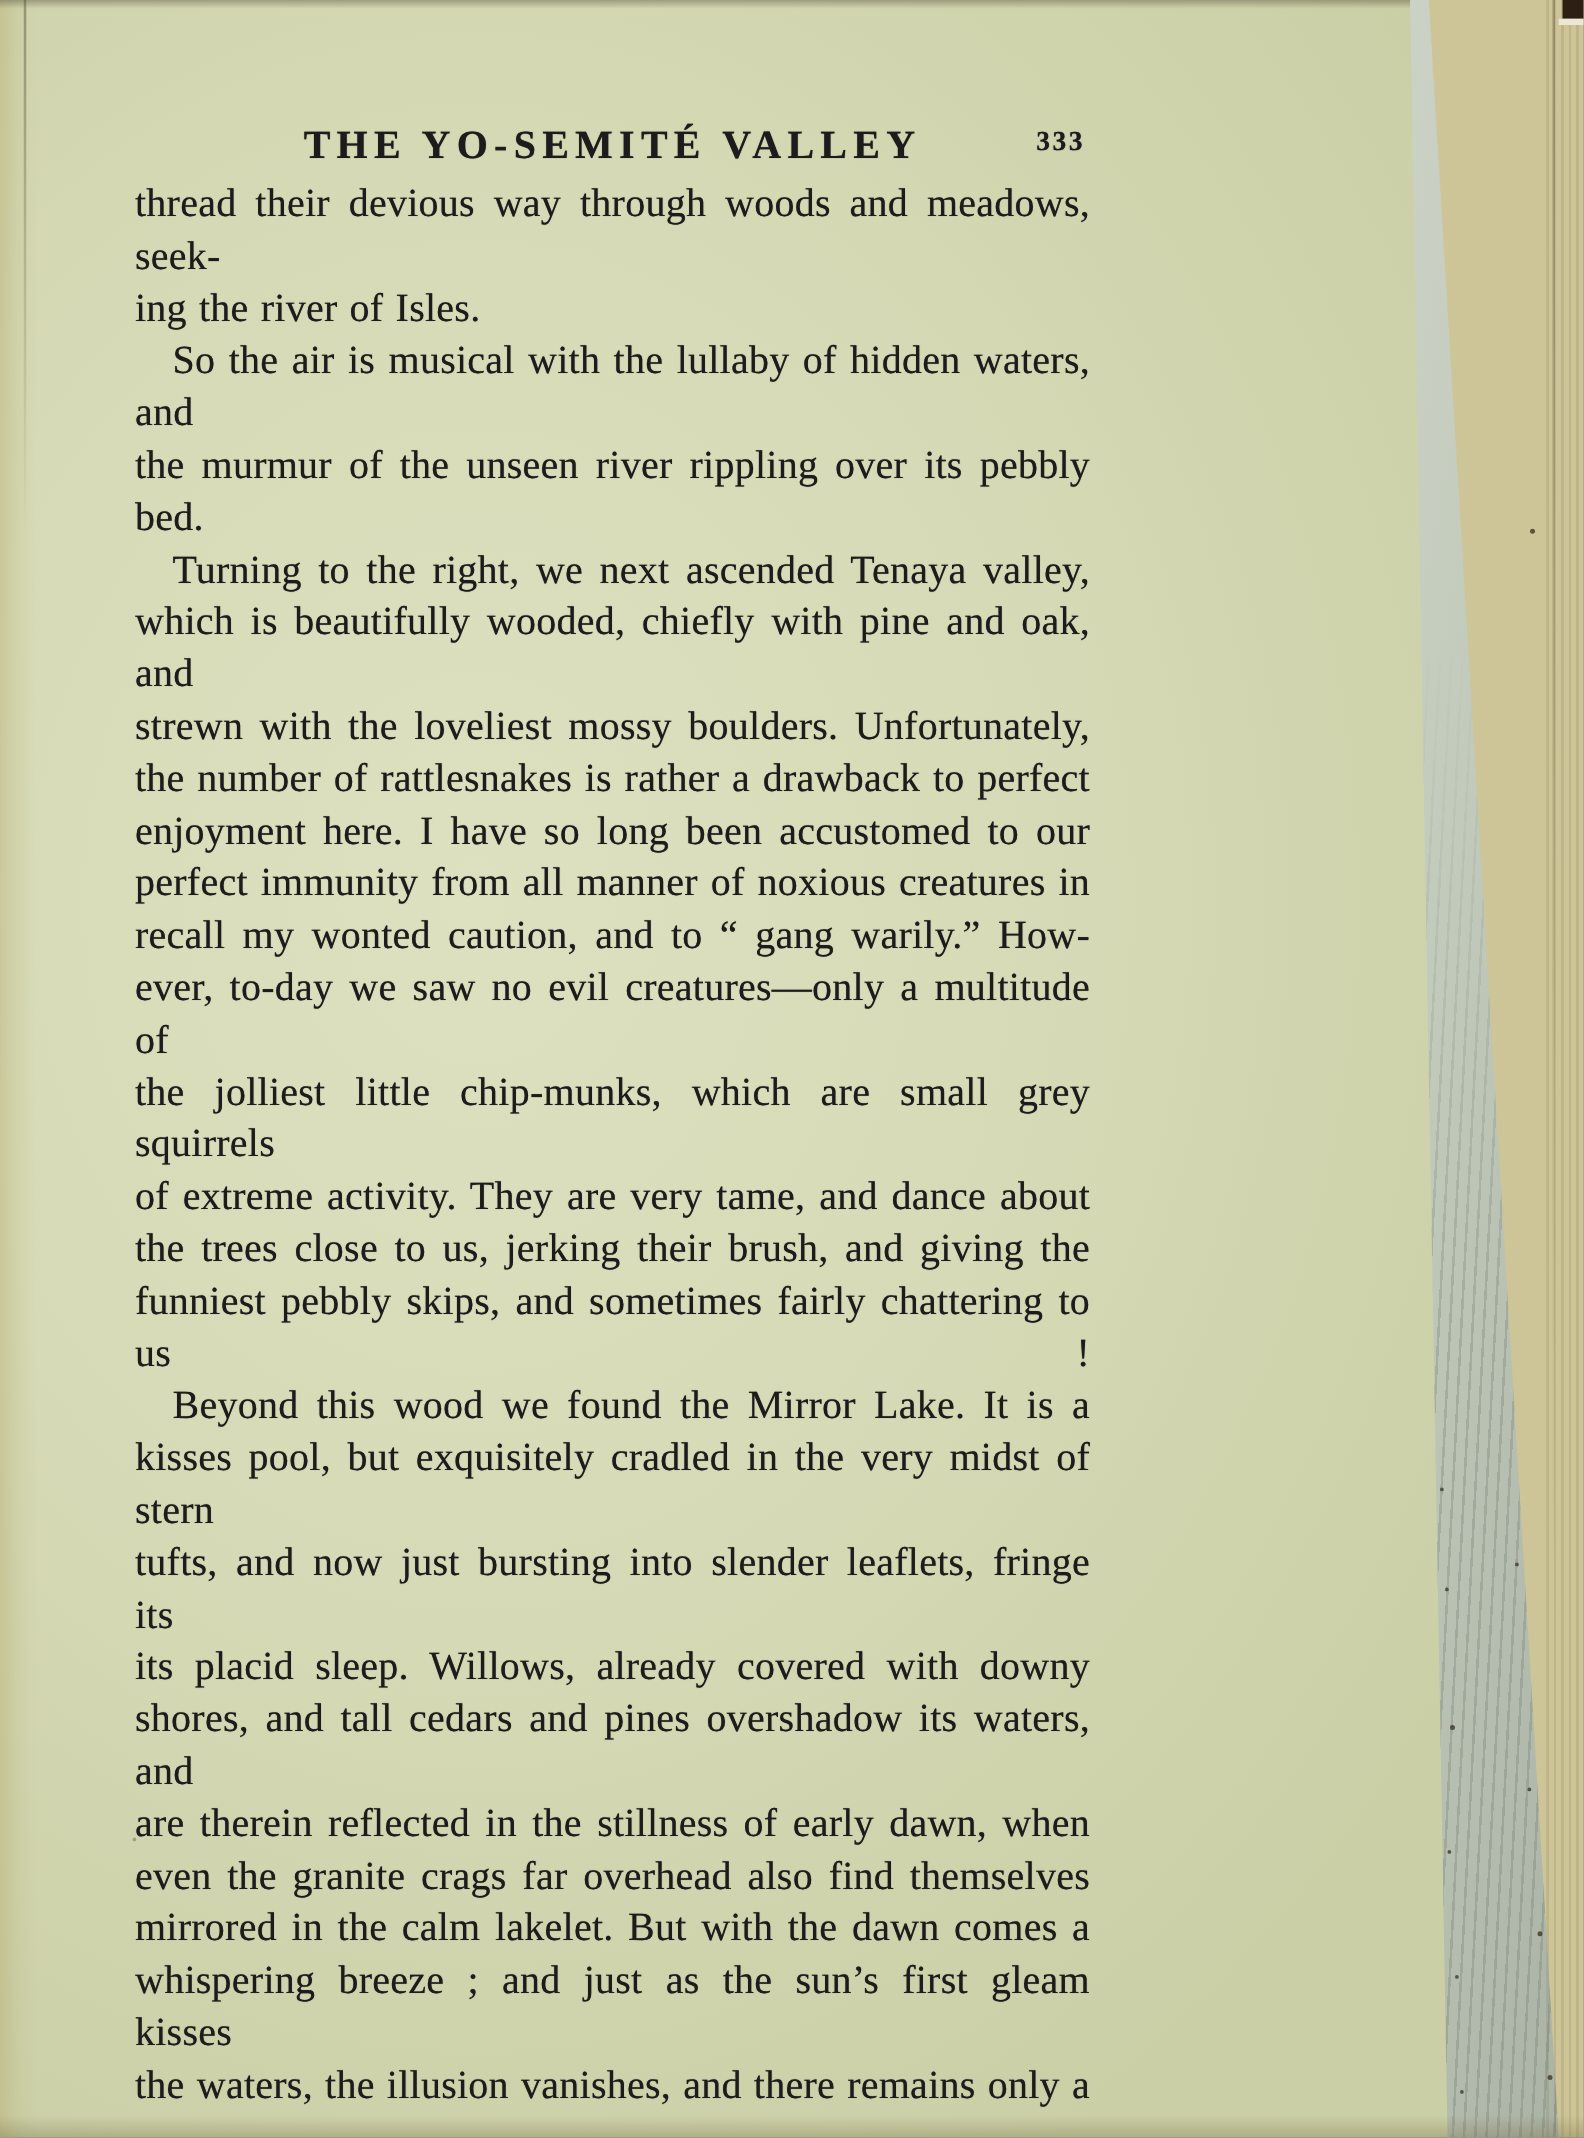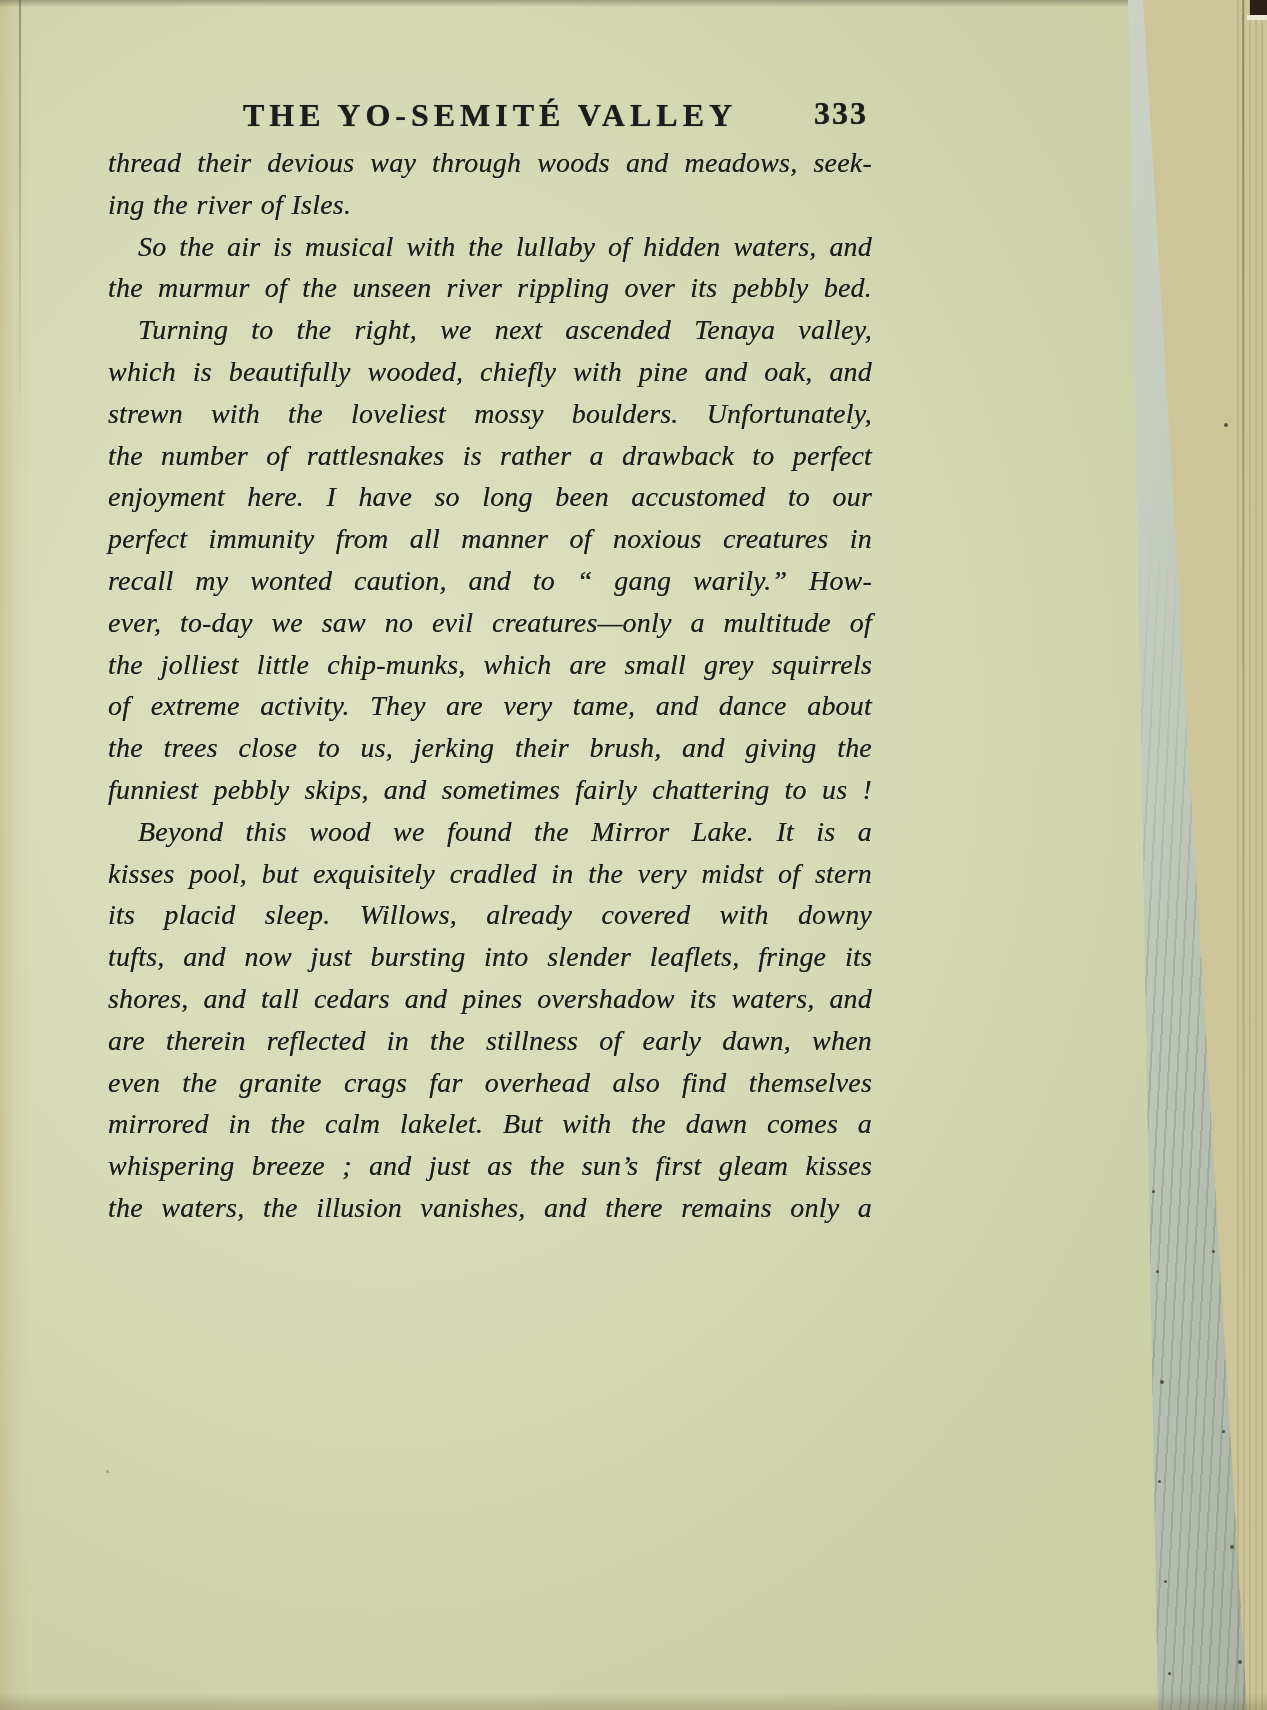--- a/index.html
+++ b/index.html
@@ -69,30 +69,29 @@
   .content{position:absolute;left:108px;top:96px;width:764px;}
   .header-row{position:relative;height:46px;}
   .running-title{
     text-align:center;padding-top:4px;
     font-weight:bold;font-size:32px;line-height:30px;letter-spacing:5px;
     color:var(--ink,#1c1c1c);
     text-shadow:0 0 0.7px rgba(25,25,25,0.75);
   }
   .page-number{
     position:absolute;right:4px;top:2px;
-    font-weight:bold;font-size:32px;line-height:30px;letter-spacing:2px;
+    font-weight:bold;font-size:22px;line-height:30px;letter-spacing:2px;
     color:var(--ink,#1c1c1c);
     text-shadow:0 0 0.7px rgba(25,25,25,0.75);
   }
   .page-body{
-    font-size:28px;line-height:41.8px;
+    font-size:32px;line-height:41.8px;
     color:var(--ink,#1c1c1c);
     word-spacing:1.5px;letter-spacing:0.2px;
     text-shadow:0 0 0.6px rgba(25,25,25,0.65);
-    font-style:italic;
   }
   .para{margin:0;}
   .line{text-align:justify;}
   .line.j{text-align-last:justify;}
   .line.ind{text-indent:30px;}
 </style>
 </head>
 <body>
 
 <div class="canvas">
@@ -145,22 +144,22 @@
           <div class="line j">recall my wonted caution, and to “ gang warily.”  How-</div>
           <div class="line j">ever, to-day we saw no evil creatures—only a multitude of</div>
           <div class="line j">the jolliest little chip-munks, which are small grey squirrels</div>
           <div class="line j">of extreme activity.  They are very tame, and dance about</div>
           <div class="line j">the trees close to us, jerking their brush, and giving the</div>
           <div class="line j">funniest pebbly skips, and sometimes fairly chattering to us !</div>
         </div>
         <div class="para">
           <div class="line j ind">Beyond this wood we found the Mirror Lake.  It is a</div>
           <div class="line j">kisses pool, but exquisitely cradled in the very midst of stern</div>
+          <div class="line j">tufts, and now just bursting into slender leaflets, fringe its</div>
           <div class="line j">its placid sleep.  Willows, already covered with downy</div>
-          <div class="line j">tufts, and now just bursting into slender leaflets, fringe its</div>
           <div class="line j">shores, and tall cedars and pines overshadow its waters, and</div>
           <div class="line j">are therein reflected in the stillness of early dawn, when</div>
           <div class="line j">even the granite crags far overhead also find themselves</div>
           <div class="line j">mirrored in the calm lakelet.  But with the dawn comes a</div>
           <div class="line j">whispering breeze ; and just as the sun’s first gleam kisses</div>
           <div class="line j">the waters, the illusion vanishes, and there remains only a</div>
         </div>
       </div>
   </div>
 

